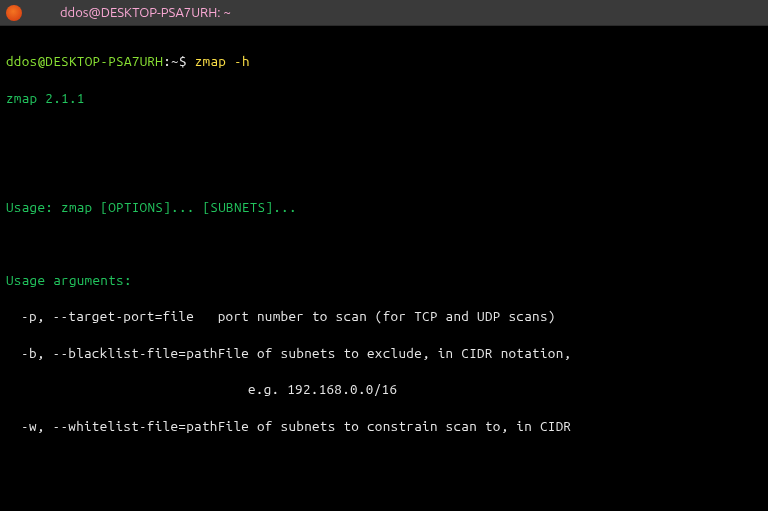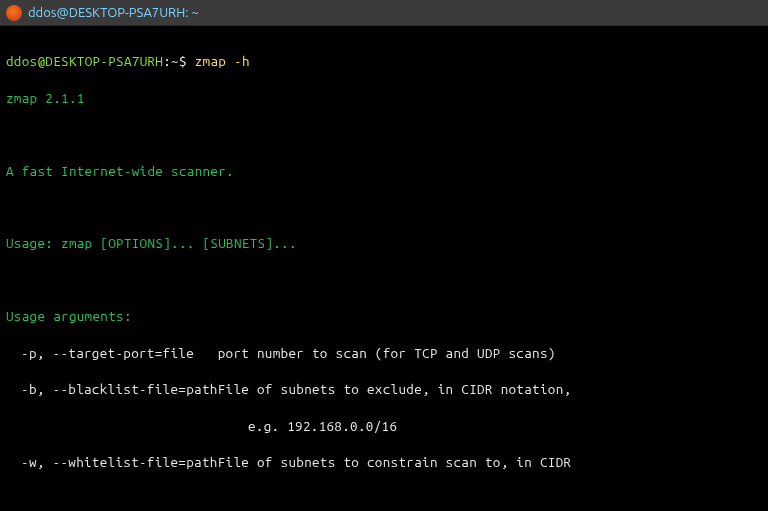--- a/index.html
+++ b/index.html
@@ -22,23 +22,24 @@
     gap: 6px;
     border-bottom: 1px solid #2a2a2a;
   }
   .window-icon {
     width: 16px; height: 16px;
     border-radius: 50%;
     background: radial-gradient(circle at 45% 40%, #f47421 0%, #dd4814 70%);
     flex-shrink: 0;
   }
   .titlebar-text {
-    color: #7dd3fc;
+    color: #f9a8d4;
     font-size: 13px;
     font-family: "Ubuntu", sans-serif;
+    margin-left: 32px;
   }
   .terminal {
     background: #000;
     padding: 8px 6px;
     height: calc(100% - 26px);
     overflow: hidden;
     white-space: pre;
     letter-spacing: 0.3px;
   }
   .prompt-user { color: #8ae234; }
@@ -57,21 +58,20 @@
 
 <div class="titlebar">
   <div class="window-icon"></div>
   <span class="titlebar-text">ddos@DESKTOP-PSA7URH: ~</span>
 </div>
 
 <div class="terminal">
 <span class="line"><span class="prompt-user">ddos</span><span class="prompt-user">@</span><span class="prompt-host">DESKTOP-PSA7URH</span><span class="prompt-path">:</span><span class="prompt-path">~</span><span class="prompt-sym">$</span> <span class="cmd">zmap -h</span></span>
 <span class="line out">zmap 2.1.1</span>
 <span class="line"> </span>
-<span class="line out">A fast Internet-wide scanner.</span>
 <span class="line"> </span>
 <span class="line out">Usage: zmap [OPTIONS]... [SUBNETS]...</span>
 <span class="line"> </span>
 <span class="line out">Usage arguments:</span>
 <span class="line"><span class="optcol">-p, --target-port=file</span><span class="desccol">port number to scan (for TCP and UDP scans)</span></span>
 <span class="line"><span class="optcol">-b, --blacklist-file=path</span><span class="desccol">File of subnets to exclude, in CIDR notation,</span></span>
 <span class="line cont">e.g. 192.168.0.0/16</span>
 <span class="line"><span class="optcol">-w, --whitelist-file=path</span><span class="desccol">File of subnets to constrain scan to, in CIDR</span></span>
 
 

